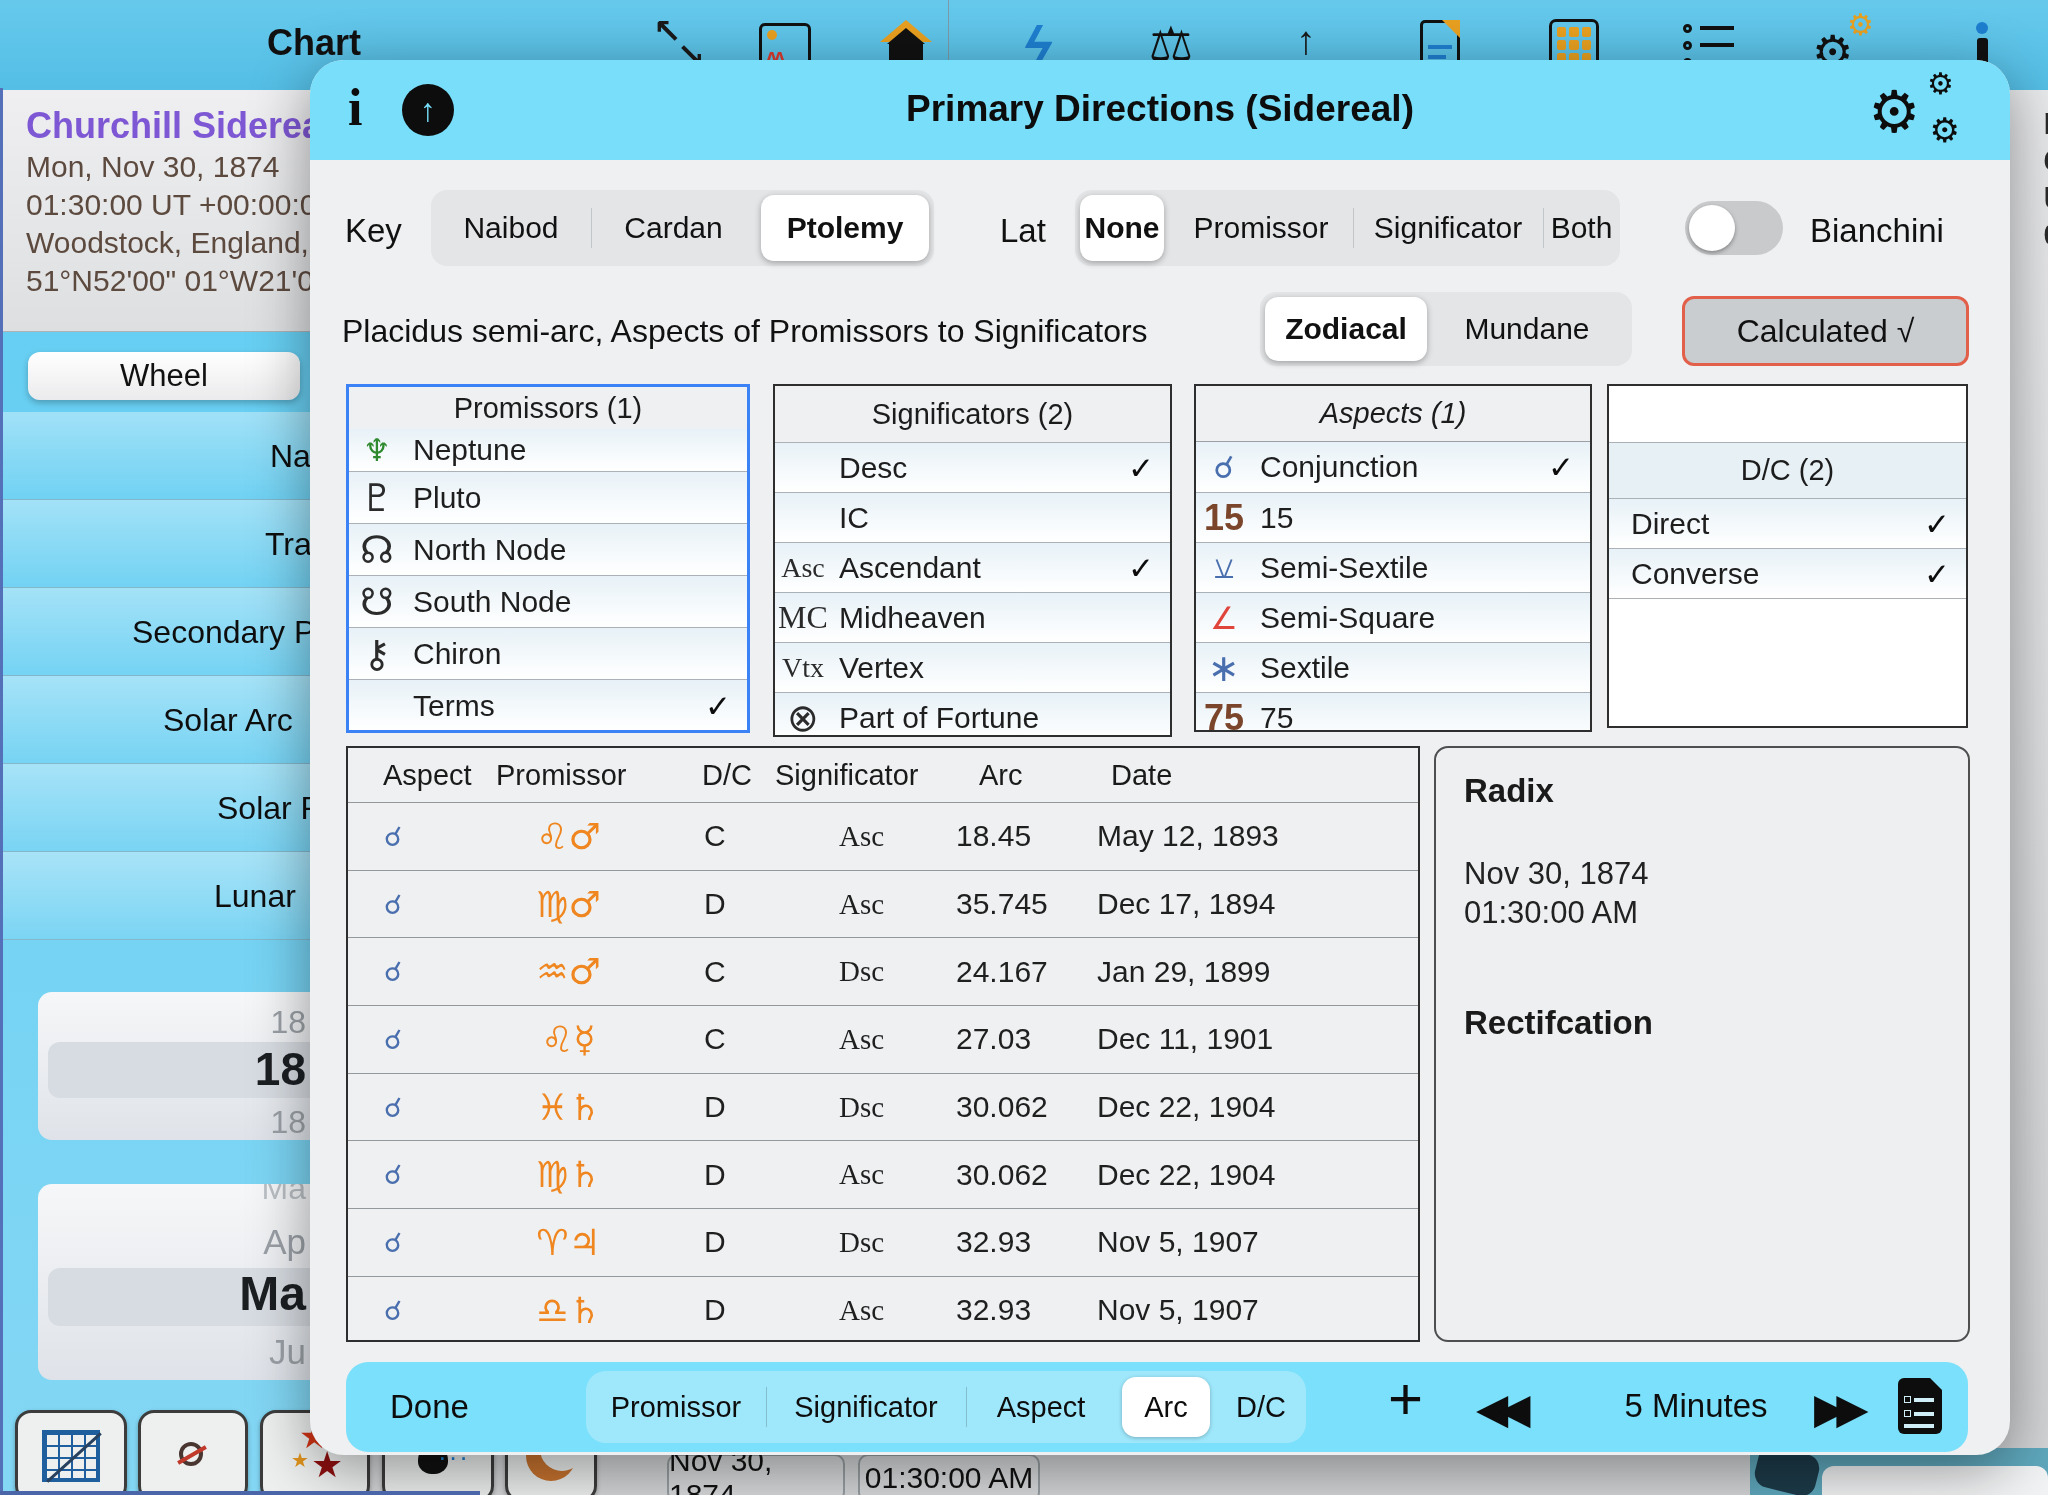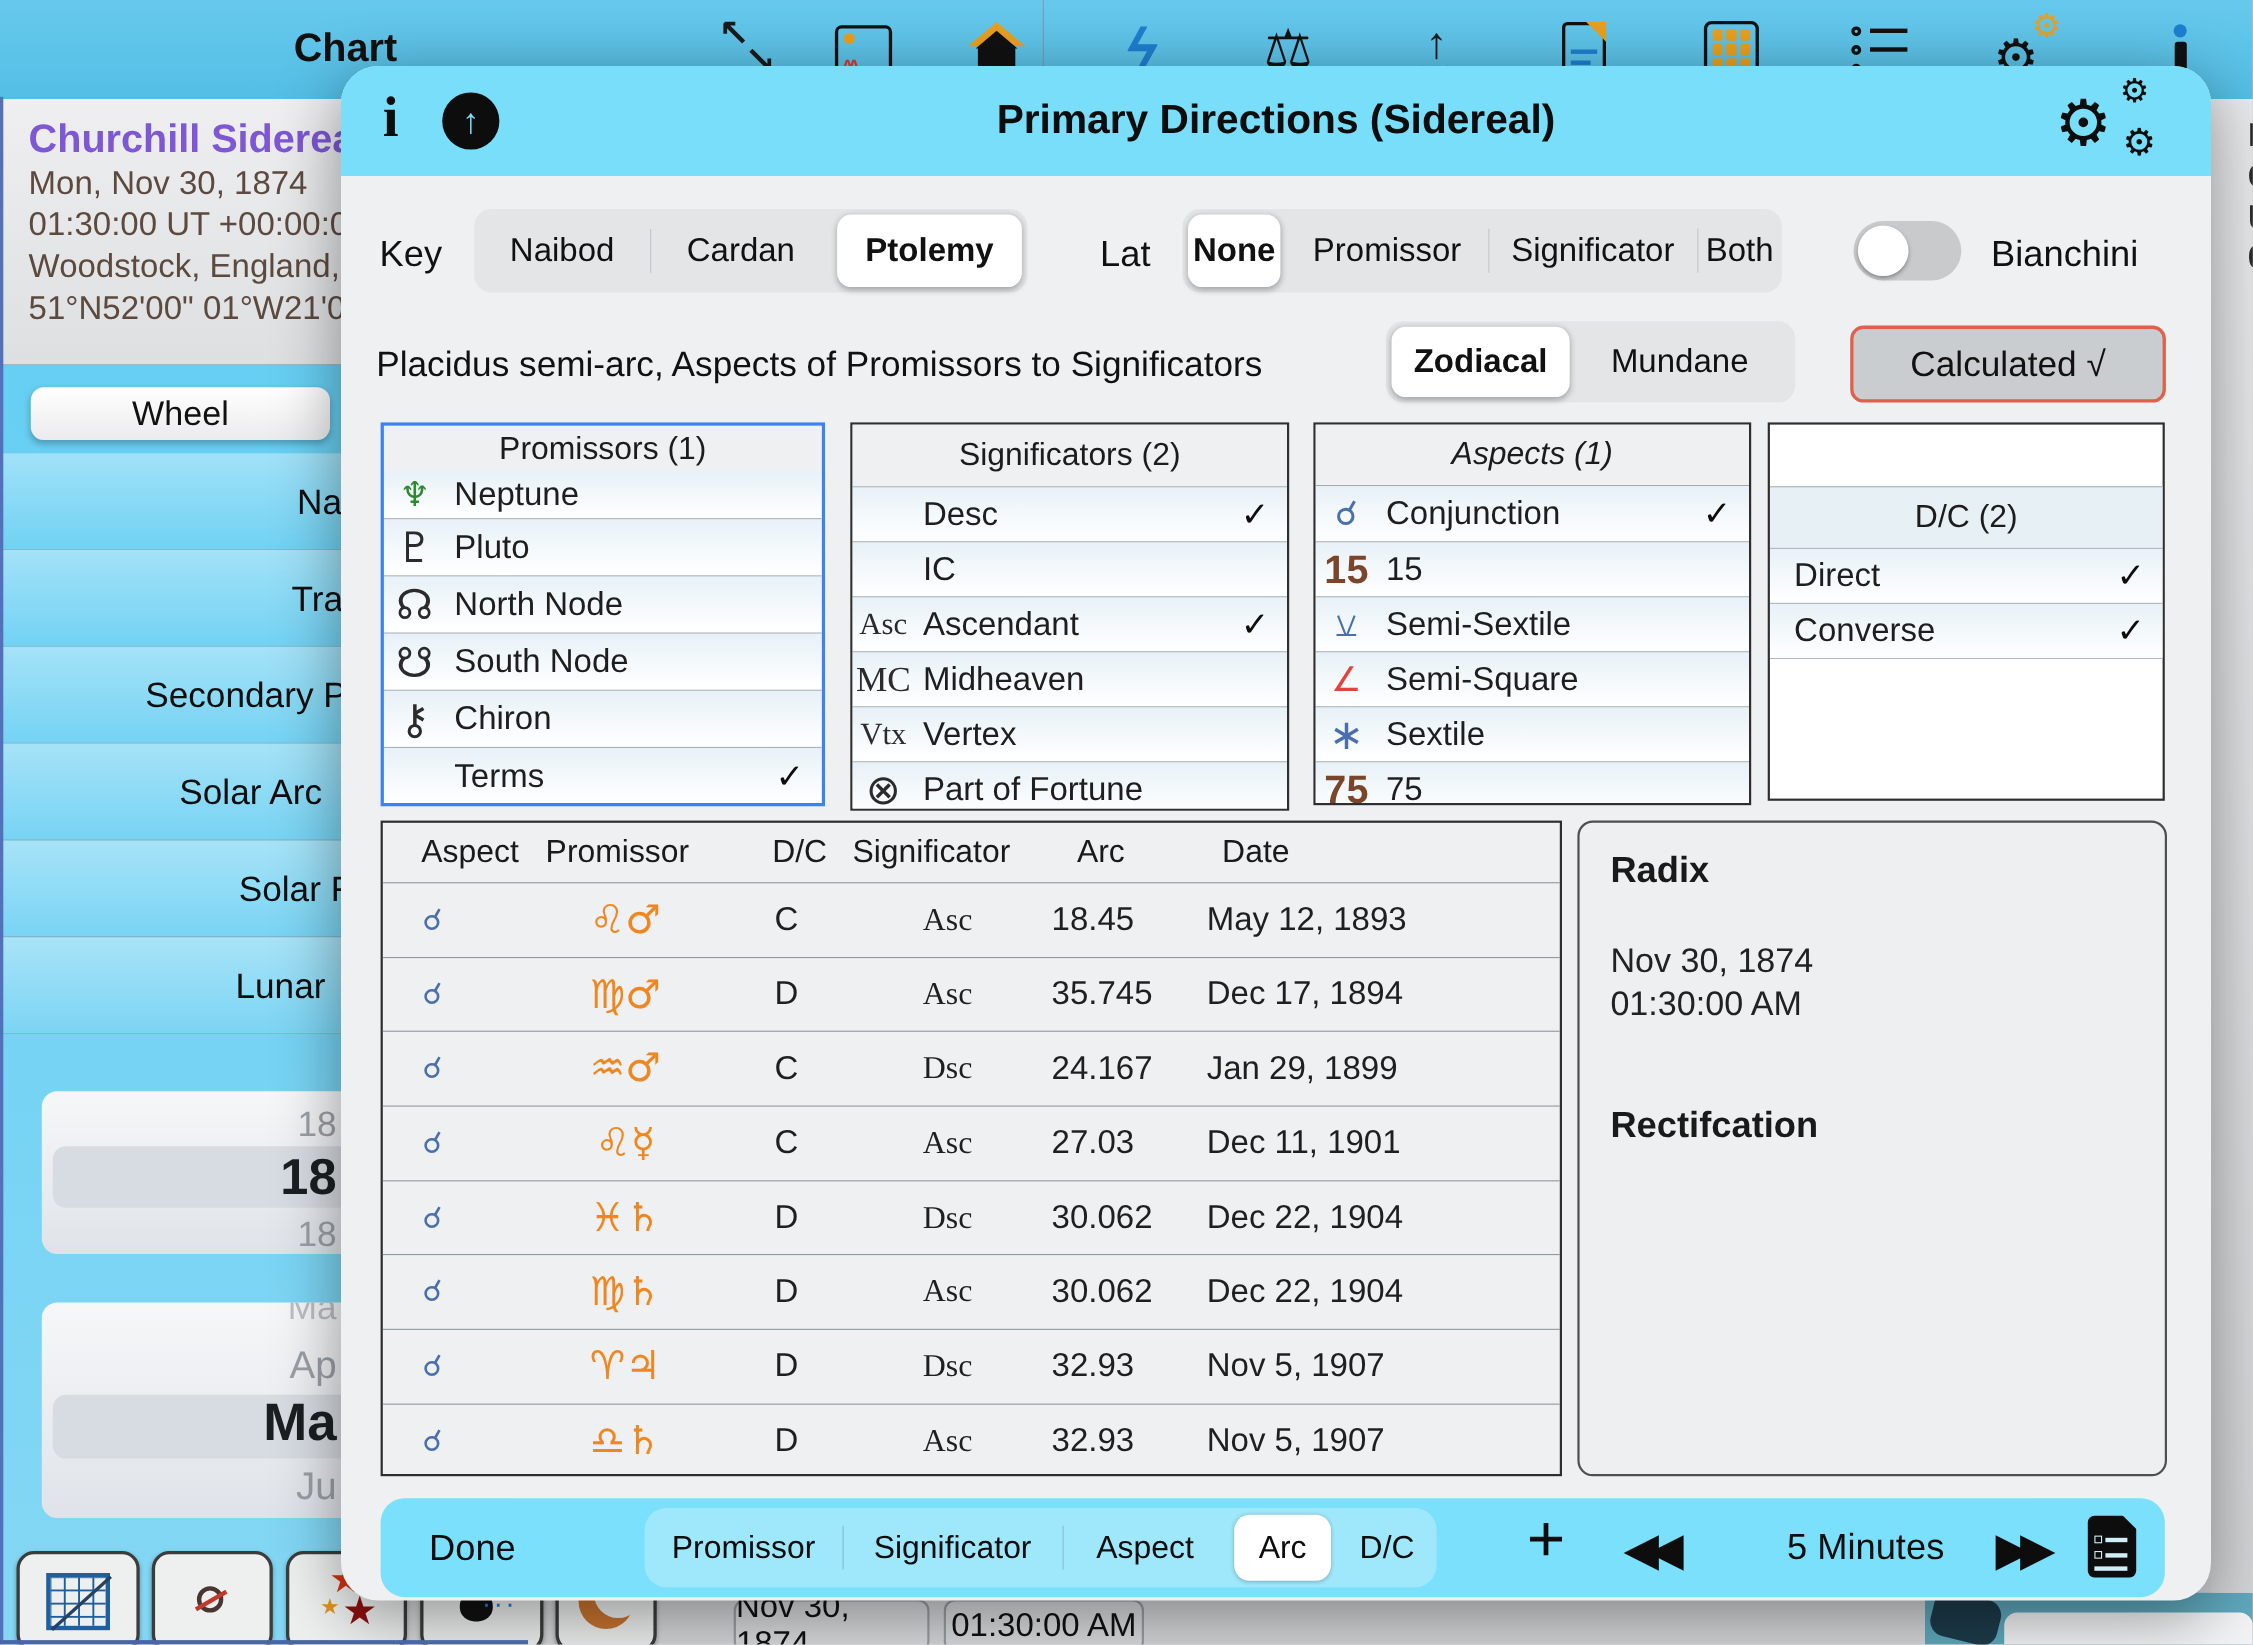--- a/index.html
+++ b/index.html
@@ -12,21 +12,21 @@
     background:linear-gradient(180deg,#66c9ec,#54bee5); }
   .toolbar-title { position:absolute; left:267px; top:22px; font-size:36px; font-weight:700; color:#111; }
   .toolbar-divider { position:absolute; left:948px; top:0; width:1px; height:90px; background:#7d9aa8; }
   .tb-icon { position:absolute; top:10px; width:64px; height:70px; display:flex; align-items:center; justify-content:center; }
   .gly { font-family:"DejaVu Sans", sans-serif; }
   .ic-expand { position:relative; width:48px; height:48px; }
   .ic-expand .a1 { position:absolute; left:-2px; top:-10px; font-size:34px; font-weight:700; }
   .ic-expand .a2 { position:absolute; right:-2px; bottom:-6px; font-size:34px; font-weight:700; }
   .ic-image { width:52px; height:44px; border:3px solid #111; border-radius:6px; position:relative; }
   .ic-image .dot { position:absolute; left:5px; top:4px; width:10px; height:10px; border-radius:50%; background:#e8a020; }
-  .ic-image .zig { position:absolute; left:4px; bottom:-4px; color:#d93b2f; font-size:16px; font-weight:700; letter-spacing:-3px; }
+  .ic-image .zig { position:absolute; left:4px; bottom:-4px; color:#d93b2f; font-size:20px; font-weight:700; letter-spacing:-3px; }
   .ic-home { position:relative; width:52px; height:50px; }
   .ic-home .roof { position:absolute; left:0; top:0; width:0; height:0;
      border-left:26px solid transparent; border-right:26px solid transparent; border-bottom:22px solid #e8a020; }
   .ic-home .roof2 { position:absolute; left:7px; top:8px; width:0; height:0;
      border-left:19px solid transparent; border-right:19px solid transparent; border-bottom:16px solid #111; }
   .ic-home .body { position:absolute; left:9px; top:23px; width:34px; height:24px; background:#111; }
   .ic-bolt { font-size:52px; font-weight:700; color:#1e7fd0; font-style:italic; }
   .ic-scales { font-size:50px; color:#111; }
   .ic-share { display:flex; flex-direction:column; align-items:center; }
   .ic-share .arr { font-size:40px; font-weight:700; line-height:36px; }

